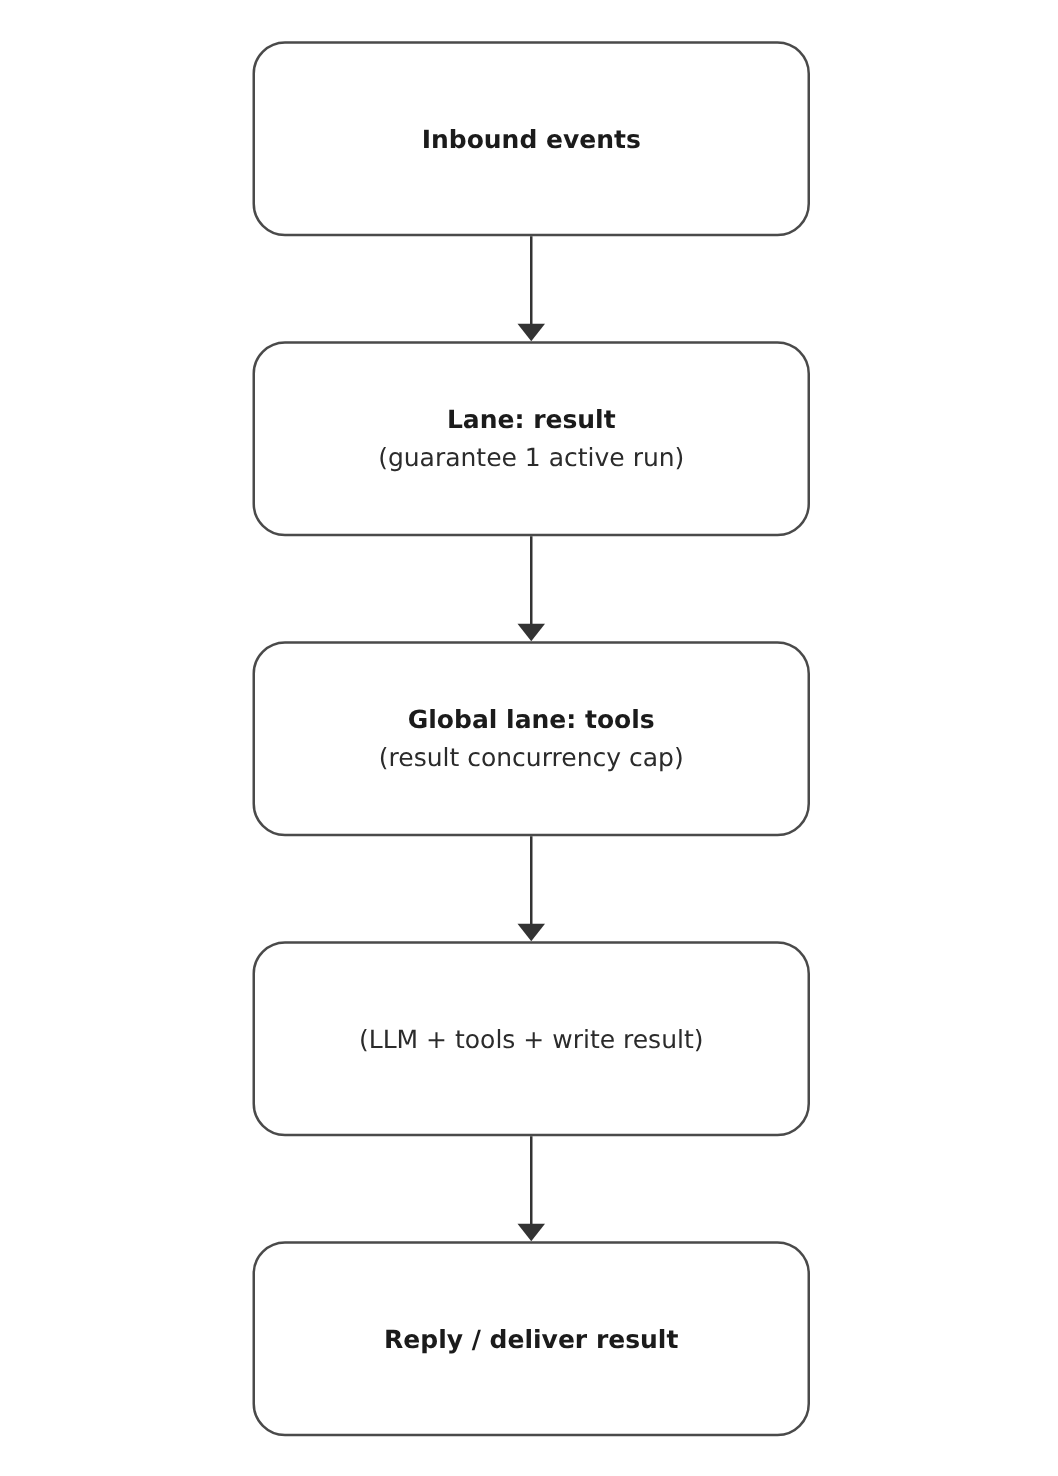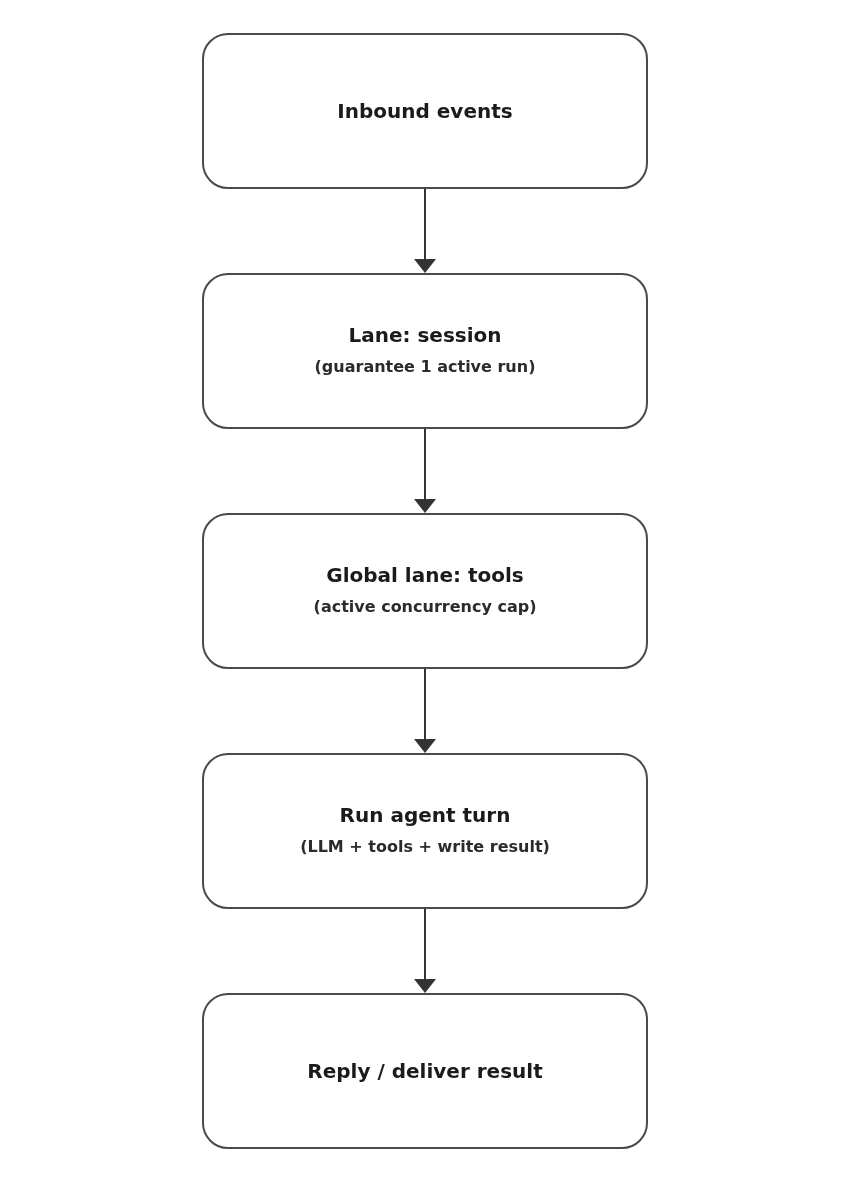--- a/index.html
+++ b/index.html
@@ -39,22 +39,22 @@
   }
   .node .title {
     color: var(--title-text, #1b1b1b);
     font-size: 20px;
     font-weight: 700;
     line-height: 31px;
     white-space: nowrap;
   }
   .node .subtitle {
     color: var(--subtitle-text, #2b2b2b);
-    font-size: 16px;
-    font-weight: 700;
+    font-size: 20px;
+    font-weight: 400;
     line-height: 31px;
     white-space: nowrap;
   }
   .node .subtitle:empty { display: none; }
   .edge {
     height: 84px;
     display: flex;
     flex-direction: column;
     align-items: center;
   }
@@ -82,41 +82,40 @@
       <div class="title">Inbound events</div>
 
     </div>
 
     <div class="edge">
       <span class="line"></span>
       <span class="head"></span>
     </div>
 
     <div class="node">
-      <div class="title">Lane: session</div>
+      <div class="title">Lane: result</div>
       <div class="subtitle">(guarantee 1 active run)</div>
     </div>
 
     <div class="edge">
       <span class="line"></span>
       <span class="head"></span>
     </div>
 
     <div class="node">
       <div class="title">Global lane: tools</div>
-      <div class="subtitle">(active concurrency cap)</div>
+      <div class="subtitle">(result concurrency cap)</div>
     </div>
 
     <div class="edge">
       <span class="line"></span>
       <span class="head"></span>
     </div>
 
     <div class="node">
-      <div class="title">Run agent turn</div>
       <div class="subtitle">(LLM + tools + write result)</div>
     </div>
 
     <div class="edge">
       <span class="line"></span>
       <span class="head"></span>
     </div>
 
     <div class="node">
       <div class="title">Reply / deliver result</div>

